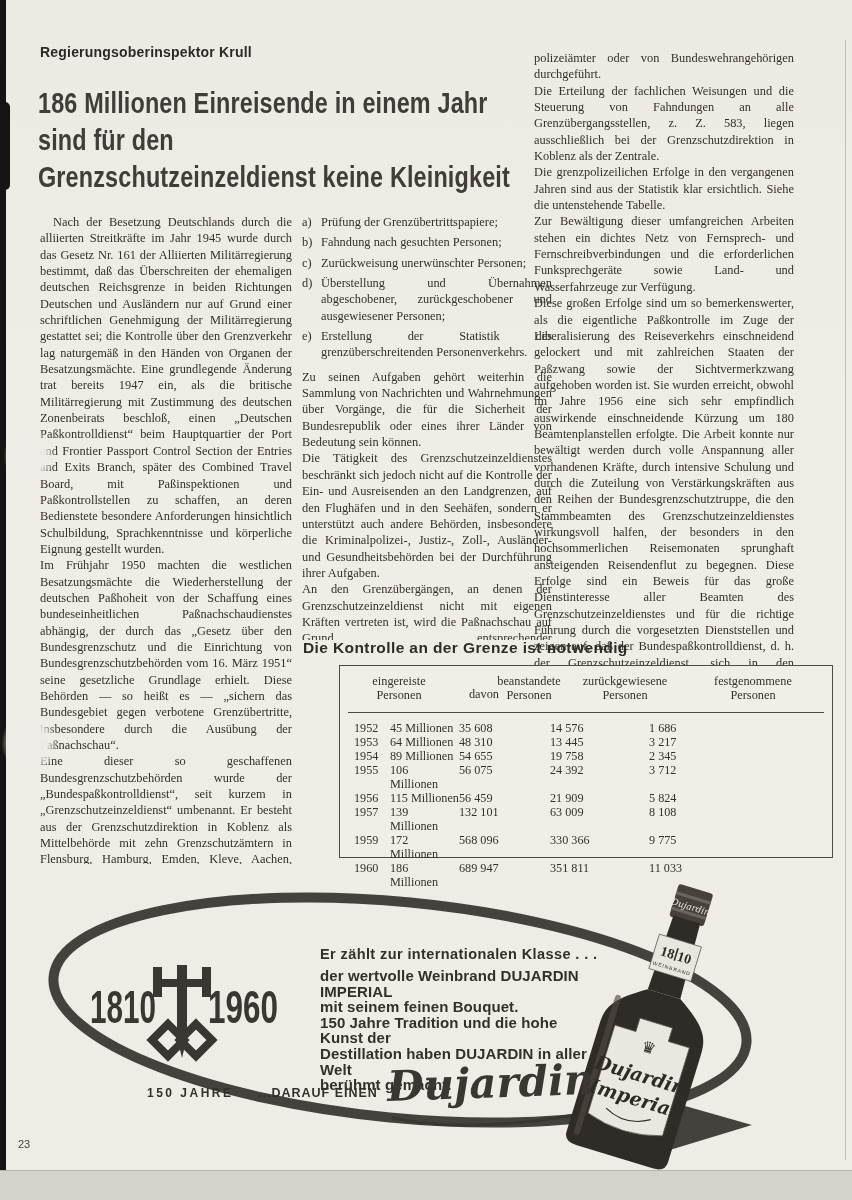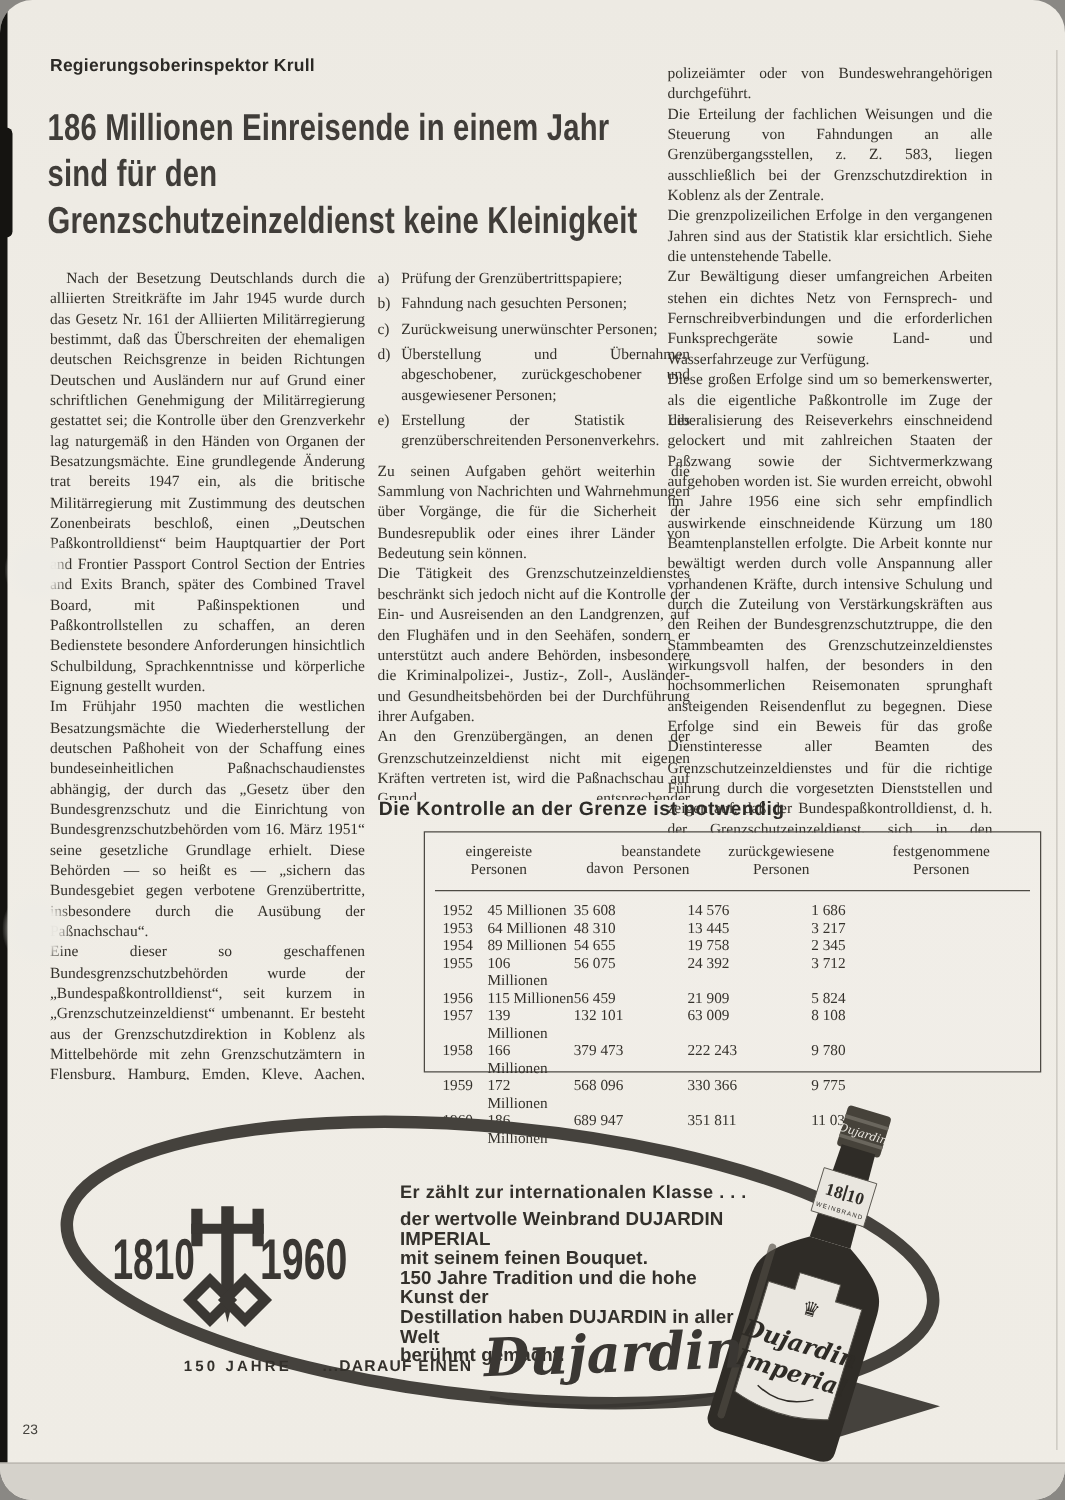--- a/index.html
+++ b/index.html
@@ -1,19 +1,19 @@
 <!DOCTYPE html>
 <html lang="de"><head>
 <meta charset="utf-8">
 <style>
   html,body{margin:0;padding:0;background:#8a8884;}
   .page{
     position:relative;width:852px;height:1200px;margin:0 auto;
     background:linear-gradient(180deg,#edeae3 0%,#f0ede6 40%,#efece5 100%);
-    overflow:hidden;font-family:"Liberation Serif",serif;color:#33302a;border-radius:26px;
+    overflow:hidden;font-family:"Liberation Serif",serif;color:#33302a;
   }
   
   .edge-left{position:absolute;left:0;top:0;width:6px;height:1172px;background:#151411;}
   .edge-left-blob{position:absolute;left:0;top:102px;width:10px;height:88px;background:#151411;border-radius:0 5px 5px 0;}
   .bottom-band{position:absolute;left:0;top:1170px;width:852px;height:30px;background:#d5d2cb;border-top:1px solid #b6b3ac;}
   .edge-right-line{position:absolute;left:845px;top:40px;width:1px;height:1120px;background:#c6c2bb;}
   .stain{position:absolute;pointer-events:none;}
   .stain1{left:4px;top:428px;width:52px;height:56px;background:radial-gradient(ellipse at center,rgba(238,236,230,.96) 0 40%,rgba(238,236,230,0) 72%);}
   .stain2{left:2px;top:712px;width:56px;height:62px;background:radial-gradient(ellipse at center,rgba(238,236,230,.96) 0 40%,rgba(238,236,230,0) 72%);}
 
@@ -159,27 +159,20 @@
           <span class="tcell c2">56 459</span>
           <span class="tcell c3">21 909</span>
           <span class="tcell c4">5 824</span>
         </div>
         <div class="trow">
           <span class="tcell c0">1957</span>
           <span class="tcell c1">139 Millionen</span>
           <span class="tcell c2">132 101</span>
           <span class="tcell c3">63 009</span>
           <span class="tcell c4">8 108</span>
-        </div>
-        <div class="trow">
-          <span class="tcell c0">1958</span>
-          <span class="tcell c1">166 Millionen</span>
-          <span class="tcell c2">379 473</span>
-          <span class="tcell c3">222 243</span>
-          <span class="tcell c4">9 780</span>
         </div>
         <div class="trow">
           <span class="tcell c0">1959</span>
           <span class="tcell c1">172 Millionen</span>
           <span class="tcell c2">568 096</span>
           <span class="tcell c3">330 366</span>
           <span class="tcell c4">9 775</span>
         </div>
         <div class="trow">
           <span class="tcell c0">1960</span>

